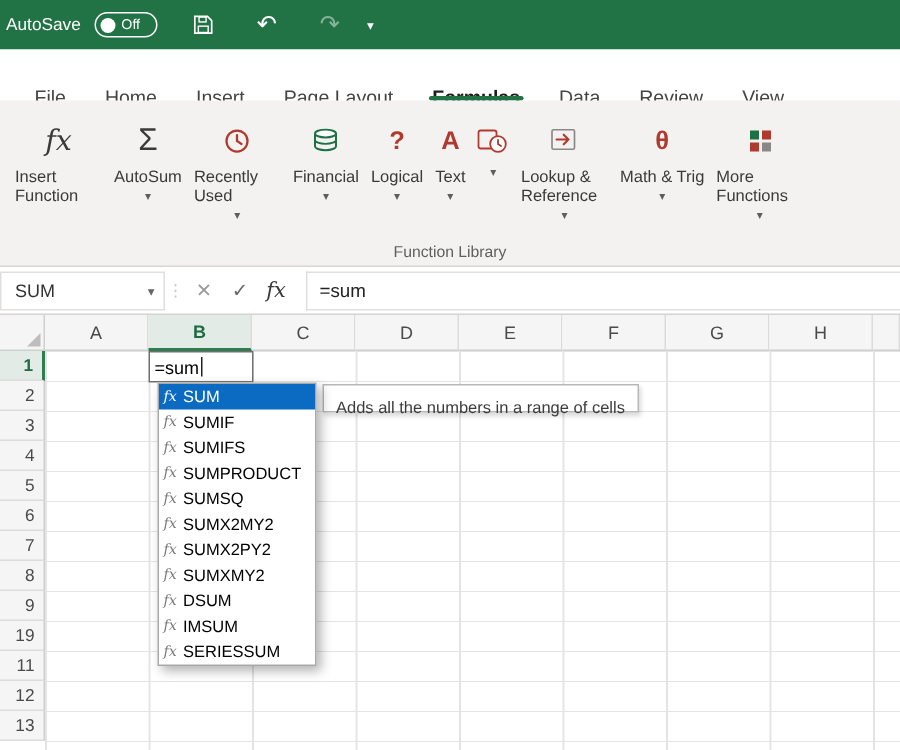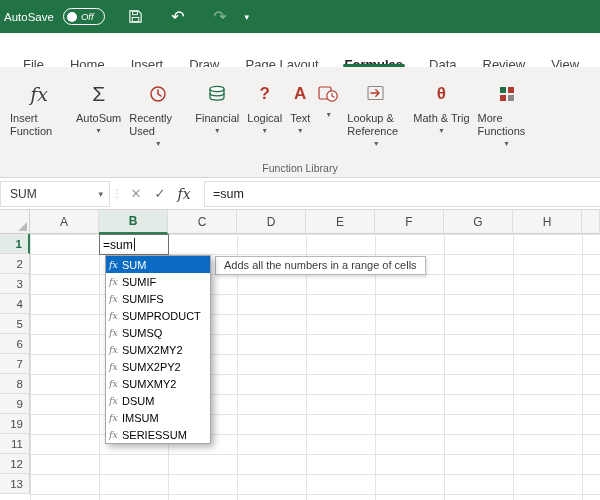--- a/index.html
+++ b/index.html
@@ -4,21 +4,21 @@
 <style>
   html,body{margin:0;padding:0;}
   body{width:600px;height:500px;font-family:"Liberation Sans",sans-serif;background:#fff;}
   #app{position:relative;width:600px;height:500px;overflow:hidden;background:#fff;}
 
   
   .titlebar{position:absolute;left:0;top:0;width:600px;height:33px;background:#217346;display:flex;align-items:center;padding-left:4px;box-sizing:border-box;}
   .autosave-label{color:#fff;font-size:11.5px;}
   .toggle{margin-left:9px;width:42px;height:17px;border:1px solid #fff;border-radius:9px;display:flex;align-items:center;padding:1px 3px;box-sizing:border-box;cursor:default;background:transparent;}
   .toggle .knob{width:10px;height:10px;border-radius:50%;background:#fff;}
-  .toggle .state{margin-left:4px;color:#fff;font-size:9.5px;font-style:italic;}
+  .toggle .state{margin-left:4px;color:#fff;font-size:9.5px;}
   .tb-btn{margin-left:20px;background:none;border:none;color:#fff;font-size:16px;line-height:1;display:flex;align-items:center;justify-content:center;width:22px;height:26px;padding:0;cursor:default;}
   .tb-btn.dim{opacity:.45;}
   .tb-caret{margin-left:8px;background:none;border:none;color:#fff;font-size:9px;width:16px;height:26px;display:flex;align-items:center;justify-content:center;padding:0;}
 
   
   .menubar{position:absolute;left:0;top:33px;width:600px;height:34px;background:#fff;display:flex;align-items:stretch;padding-left:10px;box-sizing:border-box;}
   .tab{position:relative;padding:0 13px;font-size:13px;color:#444;display:flex;align-items:center;cursor:default;margin-top:28px;}
   .tab.active{color:#1e1e1e;font-weight:700;justify-content:flex-end;}
   .tab .underline{position:absolute;left:11px;right:11px;bottom:0;height:3px;border-radius:2px;background:#217346;}
 
@@ -60,21 +60,21 @@
   .active-cell{position:absolute;left:99px;top:24px;width:70px;height:21px;background:#fff;border:1px solid #707070;box-sizing:border-box;display:flex;align-items:center;padding-left:3px;font-size:12px;color:#000;z-index:3;}
   .caret-line{width:1px;height:13px;background:#222;margin-left:1px;}
 
   
   .dropdown{position:absolute;left:105px;top:45px;width:104px;background:#fff;border:1px solid #a8a8a8;box-shadow:3px 3px 7px rgba(0,0,0,.3);z-index:5;}
   .dd-item{height:17px;display:flex;align-items:center;padding:0 3px;font-size:11px;color:#000;cursor:default;}
   .dd-item .dd-fx{font-family:"DejaVu Serif",serif;font-style:italic;font-size:9.5px;color:#7a7a7a;width:13px;flex:none;}
   .dd-item.selected{background:#0b6bc3;color:#fff;}
   .dd-item.selected .dd-fx{color:#fff;}
 
-  .tooltip{position:absolute;left:215px;top:46px;height:19px;line-height:17px;background:#fff;border:1px solid #b8b8b8;padding:0 8px;font-size:11px;color:#3c3c3c;white-space:nowrap;box-shadow:1px 2px 3px rgba(0,0,0,.15);box-sizing:border-box;z-index:4;}
+  .tooltip{position:absolute;left:215px;top:46px;height:19px;line-height:17px;background:#fff;border:1px solid #b8b8b8;padding:7px 8px;font-size:11px;color:#3c3c3c;white-space:nowrap;box-shadow:1px 2px 3px rgba(0,0,0,.15);box-sizing:border-box;z-index:4;}
 </style>
 </head>
 <body>
 
 <div id="app">
 
   <div class="titlebar">
     <span class="autosave-label">AutoSave</span>
     <div class="toggle">
       <span class="knob"></span>
@@ -100,23 +100,20 @@
 
   <div class="menubar">
     <div class="tab">
         <span>File</span>
       </div>
     <div class="tab">
         <span>Home</span>
       </div>
     <div class="tab">
         <span>Insert</span>
-      </div>
-    <div class="tab">
-        <span>Draw</span>
       </div>
     <div class="tab">
         <span>Page Layout</span>
       </div>
     <div class="tab active">
       <span>Formulas</span>
       <span class="underline"></span>
     </div>
     <div class="tab">
         <span>Data</span>

